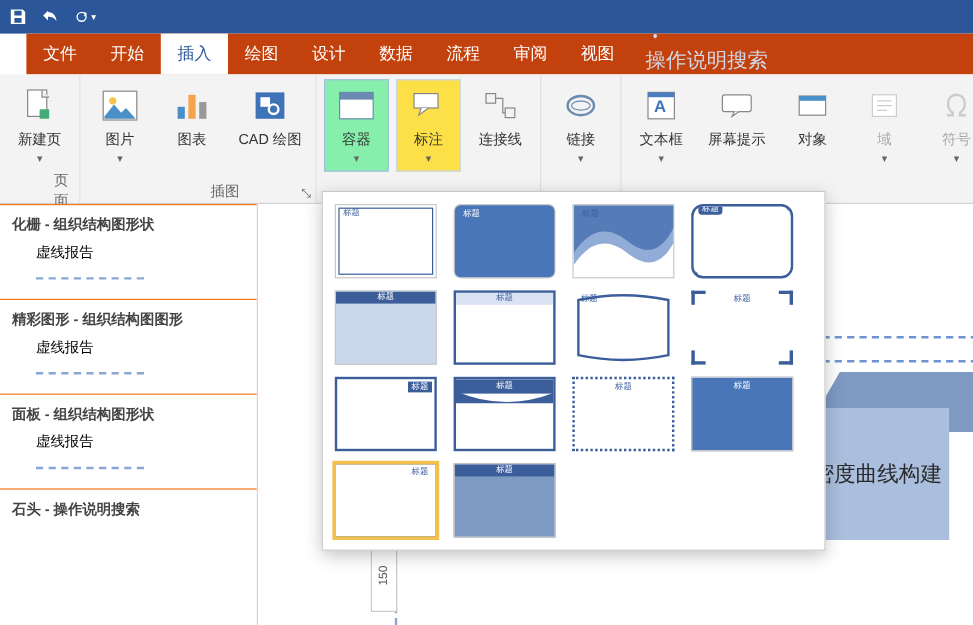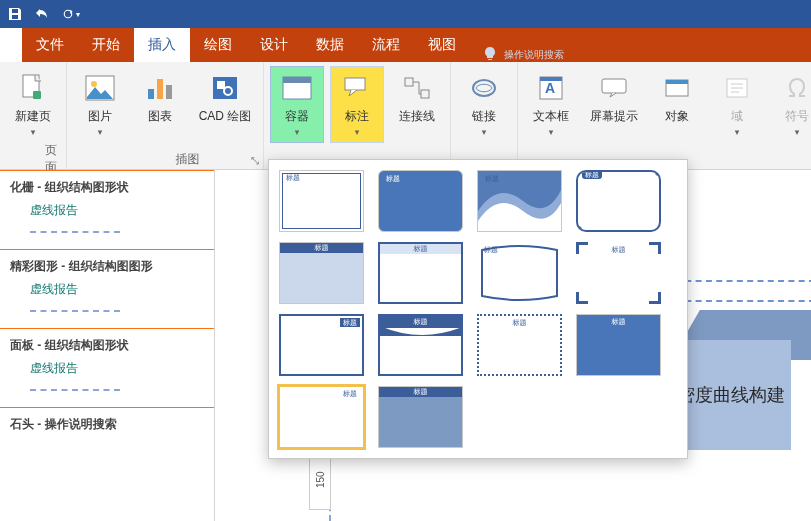--- a/index.html
+++ b/index.html
@@ -5,39 +5,39 @@
   * { box-sizing: border-box; margin: 0; padding: 0; }
   body { font-family: "Microsoft YaHei", "Segoe UI", sans-serif; font-size: 13px; background: #fff; width: 811px; height: 521px; overflow: hidden; position: relative; }
   
   .titlebar { height: 28px; background: #2b579a; display: flex; align-items: center; padding: 0 6px; gap: 10px; }
   .titlebar .qat-icon { width: 18px; height: 18px; display: flex; align-items: center; justify-content: center; color: #fff; }
   .titlebar svg { fill: #fff; }
   
   .tabbar { height: 34px; background: #c2410c; display: flex; align-items: stretch; margin-left: 22px; }
   .tab { color: #fff; padding: 0 14px; display: flex; align-items: center; font-size: 14px; cursor: pointer; }
   .tab.active { background: #fff; color: #2b579a; }
-  .tellme { display: flex; align-items: flex-end; gap: 6px; color: #cfd9ea; padding: 0 12px; font-size: 10px; }
+  .tellme { display: flex; align-items: flex-start; gap: 6px; color: #cfd9ea; padding: 0 12px; font-size: 17px; flex-direction: column; }
   .tellme svg { fill: #cfd9ea; }
   
   .ribbon { height: 108px; background: #f3f3f3; border-bottom: 1px solid #d4d4d4; display: flex; }
   .group { display: flex; flex-direction: column; border-right: 1px solid #e1e1e1; }
   .group-body { flex: 1; display: flex; align-items: flex-start; padding: 4px 6px; gap: 6px; }
   .group-label { height: 20px; display: flex; align-items: center; justify-content: center; font-size: 12px; color: #666; position: relative; margin-left: 45px; }
   .group-label .launcher { position: absolute; right: 4px; bottom: 2px; font-size: 10px; color: #666; }
   .rbtn { display: flex; flex-direction: column; align-items: center; width: 54px; padding: 4px 2px; text-align: center; font-size: 12px; color: #333; line-height: 1.3; cursor: pointer; border: 1px solid transparent; }
   .rbtn .ic { width: 34px; height: 34px; display: flex; align-items: center; justify-content: center; margin-bottom: 4px; }
   .rbtn .caret { font-size: 9px; color: #666; margin-top: 2px; }
   .rbtn.disabled { color: #aaa; }
   .rbtn.active { background: #86efac; border: 1px solid #a3bde3; }
   .rbtn.hover { background: #fde047; border: 1px solid #c3d5ef; }
   
   .canvas-area { position: absolute; left: 0; top: 170px; right: 0; bottom: 0; background: #fff; }
   .shapes-pane { position: absolute; left: 0; top: 0; width: 215px; bottom: 0; background: #fff; border-right: 1px solid #d4d4d4; overflow: hidden; }
   .shape-cat { padding: 8px 10px 2px; font-size: 12px; font-weight: bold; color: #444; border-top: 1px solid #f97316; }
-  .shape-item { padding: 4px 10px 2px 30px; font-size: 12px; color: #0f766e; font-family: Liberation Serif, serif; }
+  .shape-item { padding: 4px 10px 2px 30px; font-size: 12px; color: #000000; font-family: Liberation Serif, serif; }
   .dashed-line { border-top: 2px dashed #89a7d4; margin: 10px 10px 16px 30px; width: 90px; }
   
   .drawing { position: absolute; left: 215px; top: 0; right: 0; bottom: 0; background: #fff; }
   .page-boundary { position: absolute; left: 114px; top: 0; bottom: 0; border-left: 2px dashed #89a7d4; }
   .ruler-v { position: absolute; left: 94px; top: 280px; width: 22px; height: 60px; background: #fff; border: 1px solid #ccc; display: flex; align-items: center; justify-content: center; font-size: 10px; color: #555; writing-mode: vertical-lr; transform: rotate(180deg); }
   .cube-shape { position: absolute; right: 0; top: 140px; width: 140px; height: 140px; }
   .cube-top { position: absolute; left: 0; top: 0; width: 100%; height: 50px; background: #7e9ac2; transform: skewX(-30deg); transform-origin: bottom left; }
   .cube-front { position: absolute; left: 0; top: 30px; width: 120px; height: 110px; background: #aabedd; display: flex; align-items: center; justify-content: center; font-size: 18px; color: #2a2a2a; padding: 6px; text-align: center; line-height: 1.5; }
   .dash-h { position: absolute; border-top: 2px dashed #6e94cf; height: 0; }
   
@@ -73,20 +73,21 @@
 </div>
 
 <div class="tabbar">
   <div class="tab">文件</div>
   <div class="tab">开始</div>
   <div class="tab active">插入</div>
   <div class="tab">绘图</div>
   <div class="tab">设计</div>
   <div class="tab">数据</div>
   <div class="tab">流程</div>
+  <div class="tab">审阅</div>
   <div class="tab">视图</div>
   <div class="tellme">
     <svg width="16" height="16" viewBox="0 0 16 16">
         <path d="M8 1a5 5 0 0 0-3 9v2h6v-2a5 5 0 0 0-3-9zm-2 12h4v1H6v-1z"></path>
       </svg>
     <span>操作说明搜索</span>
   </div>
 </div>
 
 <div class="ribbon">

